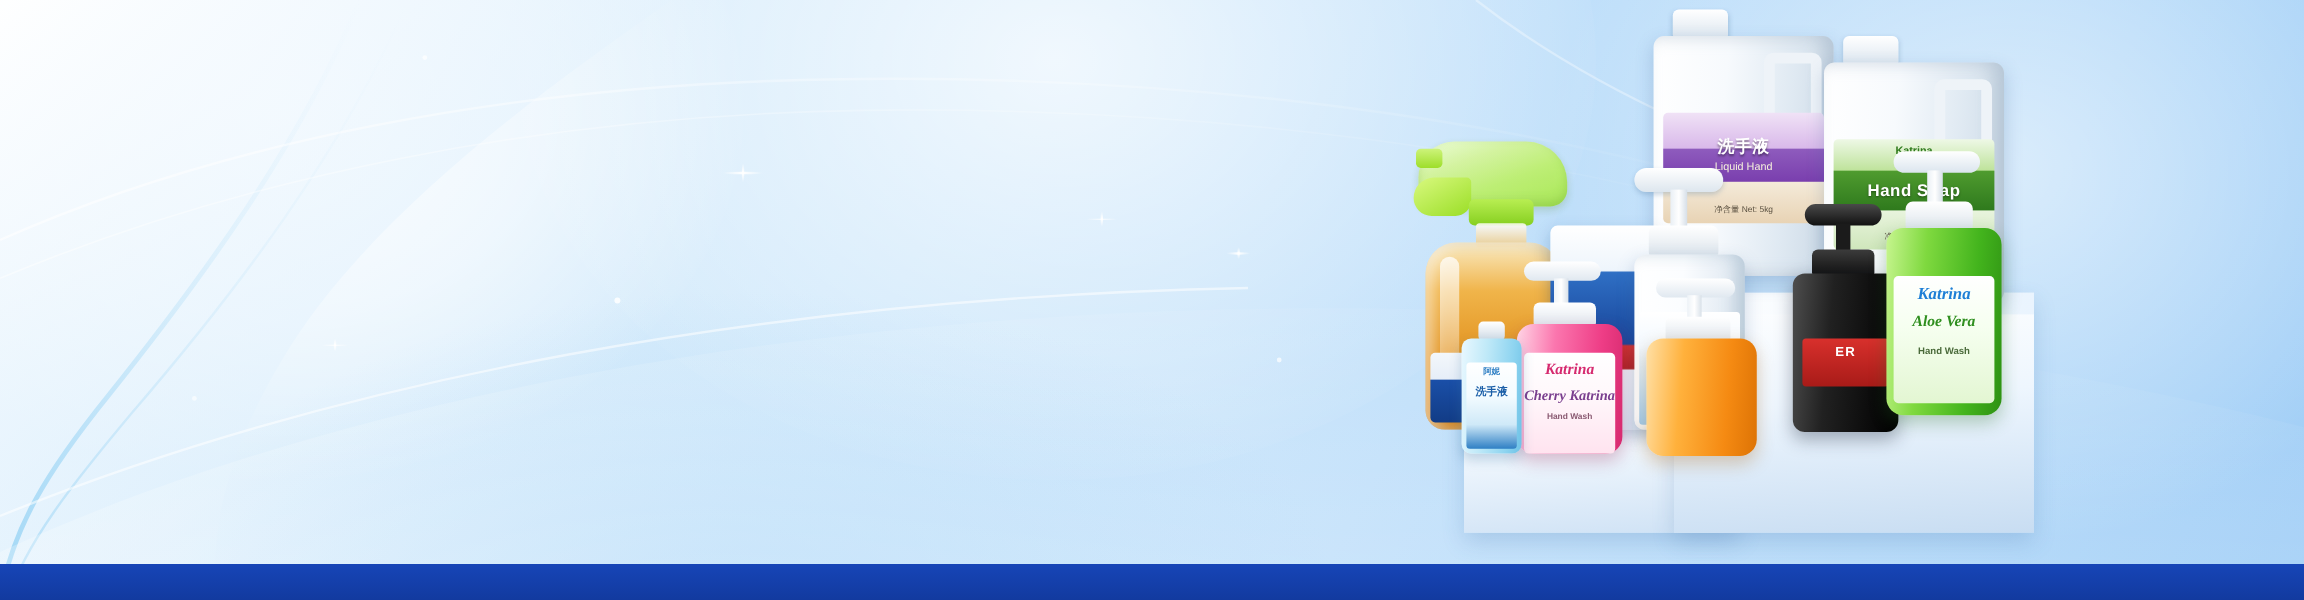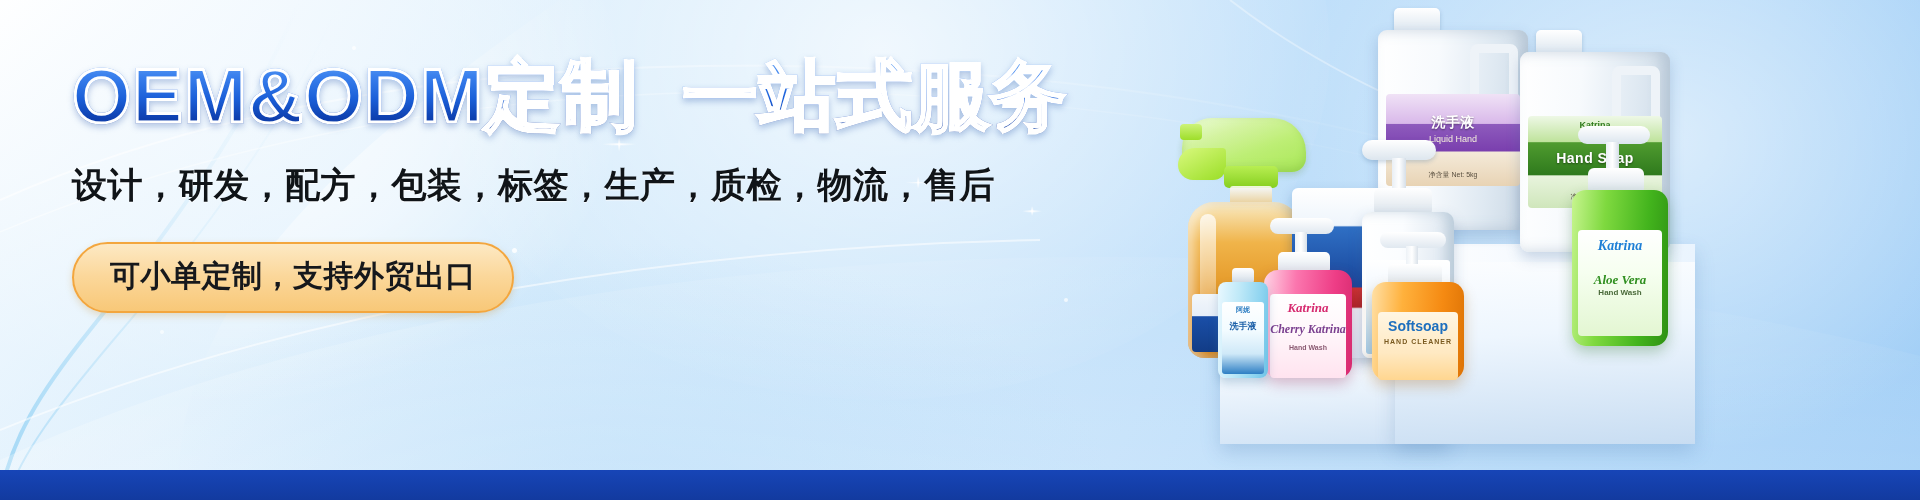--- a/index.html
+++ b/index.html
@@ -150,27 +150,20 @@
   <div class="spark" style="left:1022px;top:206px;width:20px;height:10px;">
       <b class="h" style="width:20px;"></b>
       <b class="v" style="height:10px;"></b>
     </div>
   <div class="dot" style="left:512px;top:248px;width:5px;height:5px;opacity:.85;"></div>
   <div class="dot" style="left:1418px;top:48px;width:14px;height:8px;opacity:.8;border-radius:50%;"></div>
   <div class="dot" style="left:1064px;top:298px;width:4px;height:4px;opacity:.7;"></div>
   <div class="dot" style="left:352px;top:46px;width:4px;height:4px;opacity:.7;"></div>
   <div class="dot" style="left:160px;top:330px;width:4px;height:4px;opacity:.6;"></div>
 
-  <div class="copy">
-    <div class="headline">
-      <span>OEM&amp;ODM定制</span><span class="gap"></span><span>一站式服务</span>
-    </div>
-    <div class="subtitle">设计，研发，配方，包装，标签，生产，质检，物流，售后</div>
-    <div class="pill">可小单定制，支持外贸出口</div>
-  </div>
 
   <div class="products">
 
     <div class="pedestal ped-left"></div>
     <div class="pedestal ped-right"></div>
 
     <div class="itm jug" style="left:218px;top:30px;width:150px;height:200px;">
       <div class="cap"></div>
       <div class="body"></div>
       <div class="handle"></div>
@@ -230,35 +223,49 @@
       <div style="position:absolute;left:6px;top:72px;width:92px;height:146px;border-radius:10px 10px 8px 8px;
         background:linear-gradient(95deg,#ffffff 0%,#fbfdff 40%,#e3ebf3 78%,#cbd8e3 100%);
         box-shadow:inset -8px 0 12px rgba(150,175,195,.4),0 6px 14px rgba(60,100,150,.25);"></div>
       <div style="position:absolute;left:10px;top:120px;width:84px;height:94px;border-radius:3px;
         background:linear-gradient(180deg,#ffffff 0%,#f3f9ff 30%,#cfe6f7 62%,#9ecbee 100%);">
         <div style="position:absolute;left:0;right:0;top:6px;text-align:center;font-size:11px;font-weight:bold;color:#1b6fc0;">洁丽</div>
         <div style="position:absolute;left:0;right:0;top:24px;text-align:center;font-size:8px;color:#3b8a3b;">气垫洗洁精</div>
       </div>
     </div>
 
+    <div class="itm" style="left:330px;top:170px;width:96px;height:190px;">
+      <div style="position:absolute;left:14px;top:0;width:64px;height:18px;border-radius:9px;
+        background:linear-gradient(180deg,#4a4a4a,#111);"></div>
+      <div style="position:absolute;left:40px;top:16px;width:12px;height:26px;background:#1b1b1b;"></div>
+      <div style="position:absolute;left:20px;top:38px;width:52px;height:24px;border-radius:5px;
+        background:linear-gradient(180deg,#3b3b3b,#0d0d0d);"></div>
+      <div style="position:absolute;left:4px;top:58px;width:88px;height:132px;border-radius:10px;
+        background:linear-gradient(95deg,#4e4e4e 0%,#212121 35%,#0a0a0a 78%,#000000 100%);
+        box-shadow:0 6px 14px rgba(30,40,60,.35);"></div>
+      <div style="position:absolute;left:12px;top:112px;width:72px;height:40px;border-radius:3px;
+        background:linear-gradient(180deg,#d8302c,#a81b18);">
+        <div style="position:absolute;left:0;right:0;top:6px;text-align:center;font-size:11px;font-weight:bold;color:#fff;letter-spacing:1px;">ER</div>
+      </div>
+    </div>
 
     <div class="itm" style="left:408px;top:126px;width:104px;height:220px;">
       <div style="position:absolute;left:10px;top:0;width:72px;height:18px;border-radius:9px;
         background:linear-gradient(180deg,#ffffff,#dbe5ee);"></div>
       <div style="position:absolute;left:38px;top:16px;width:13px;height:30px;
         background:linear-gradient(90deg,#eaf0f6,#ffffff,#d6dfe8);"></div>
       <div style="position:absolute;left:20px;top:42px;width:56px;height:26px;border-radius:6px;
         background:linear-gradient(180deg,#ffffff,#d9e2ea);"></div>
       <div class="glass" style="position:absolute;left:4px;top:64px;width:96px;height:156px;border-radius:14px;
         background:linear-gradient(95deg,#c7f58f 0%,#7fd93f 32%,#43b41d 72%,#2e9113 100%);
         box-shadow:0 6px 14px rgba(40,110,40,.3);"></div>
       <div style="position:absolute;left:10px;top:104px;width:84px;height:106px;border-radius:4px;
         background:linear-gradient(180deg,#ffffff 0%,#f6fff0 40%,#e3f6d2 100%);">
         <div class="brandtxt" style="top:8px;font-size:14px;color:#1e7fd6;font-style:italic;">Katrina</div>
-        <div class="brandtxt" style="top:42px;font-size:13px;color:#2f8f1f;font-style:italic;">Aloe Vera</div>
+        <div class="brandtxt" style="top:30px;font-size:13px;color:#2f8f1f;font-style:italic;">Aloe Vera</div>
         <div class="brandtxt" style="top:58px;font-size:8px;color:#4a6a3a;font-family:'Liberation Sans',sans-serif;">Hand Wash</div>
       </div>
     </div>
 
     <div class="itm" style="left:102px;top:218px;width:92px;height:160px;">
       <div style="position:absolute;left:8px;top:0;width:64px;height:16px;border-radius:8px;
         background:linear-gradient(180deg,#ffffff,#e0e8f0);"></div>
       <div style="position:absolute;left:33px;top:14px;width:12px;height:24px;
         background:linear-gradient(90deg,#edf2f7,#ffffff,#d9e1e9);"></div>
       <div style="position:absolute;left:16px;top:34px;width:52px;height:22px;border-radius:5px;
@@ -277,25 +284,20 @@
     <div class="itm" style="left:210px;top:232px;width:96px;height:148px;">
       <div style="position:absolute;left:10px;top:0;width:66px;height:16px;border-radius:8px;
         background:linear-gradient(180deg,#ffffff,#e0e8f0);"></div>
       <div style="position:absolute;left:36px;top:14px;width:12px;height:22px;
         background:linear-gradient(90deg,#edf2f7,#ffffff,#d9e1e9);"></div>
       <div style="position:absolute;left:18px;top:32px;width:54px;height:22px;border-radius:5px;
         background:linear-gradient(180deg,#ffffff,#dde5ed);"></div>
       <div class="glass" style="position:absolute;left:2px;top:50px;width:92px;height:98px;border-radius:14px;
         background:linear-gradient(95deg,#ffe0a6 0%,#ffb13c 32%,#f58a12 72%,#dd7305 100%);
         box-shadow:0 6px 14px rgba(170,100,20,.3);"></div>
-      <div style="position:absolute;left:8px;top:80px;width:80px;height:68px;border-radius:4px;
-        background:linear-gradient(180deg,#fff6e3 0%,#ffe9c2 60%,#ffd690 100%);">
-        <div class="brandtxt" style="top:6px;font-size:14px;color:#1e6fbe;font-family:'Liberation Sans',sans-serif;">Softsoap</div>
-        <div class="brandtxt" style="top:26px;font-size:7px;color:#7a5a20;font-family:'Liberation Sans',sans-serif;letter-spacing:1px;">HAND CLEANER</div>
-      </div>
     </div>
 
     <div class="itm" style="left:58px;top:268px;width:50px;height:110px;">
       <div style="position:absolute;left:14px;top:0;width:22px;height:16px;border-radius:4px;
         background:linear-gradient(180deg,#ffffff,#cfdae5);"></div>
       <div class="glass" style="position:absolute;left:0;top:14px;width:50px;height:96px;border-radius:8px;
         background:linear-gradient(95deg,#e9f8ff 0%,#bfe9f8 38%,#8ed4f0 76%,#6ec2e6 100%);
         box-shadow:0 5px 10px rgba(60,120,160,.28);"></div>
       <div style="position:absolute;left:4px;top:34px;width:42px;height:72px;border-radius:3px;
         background:linear-gradient(180deg,#ffffff 0%,#f2fbff 40%,#cfe9f8 72%,#2e7fc4 100%);">

